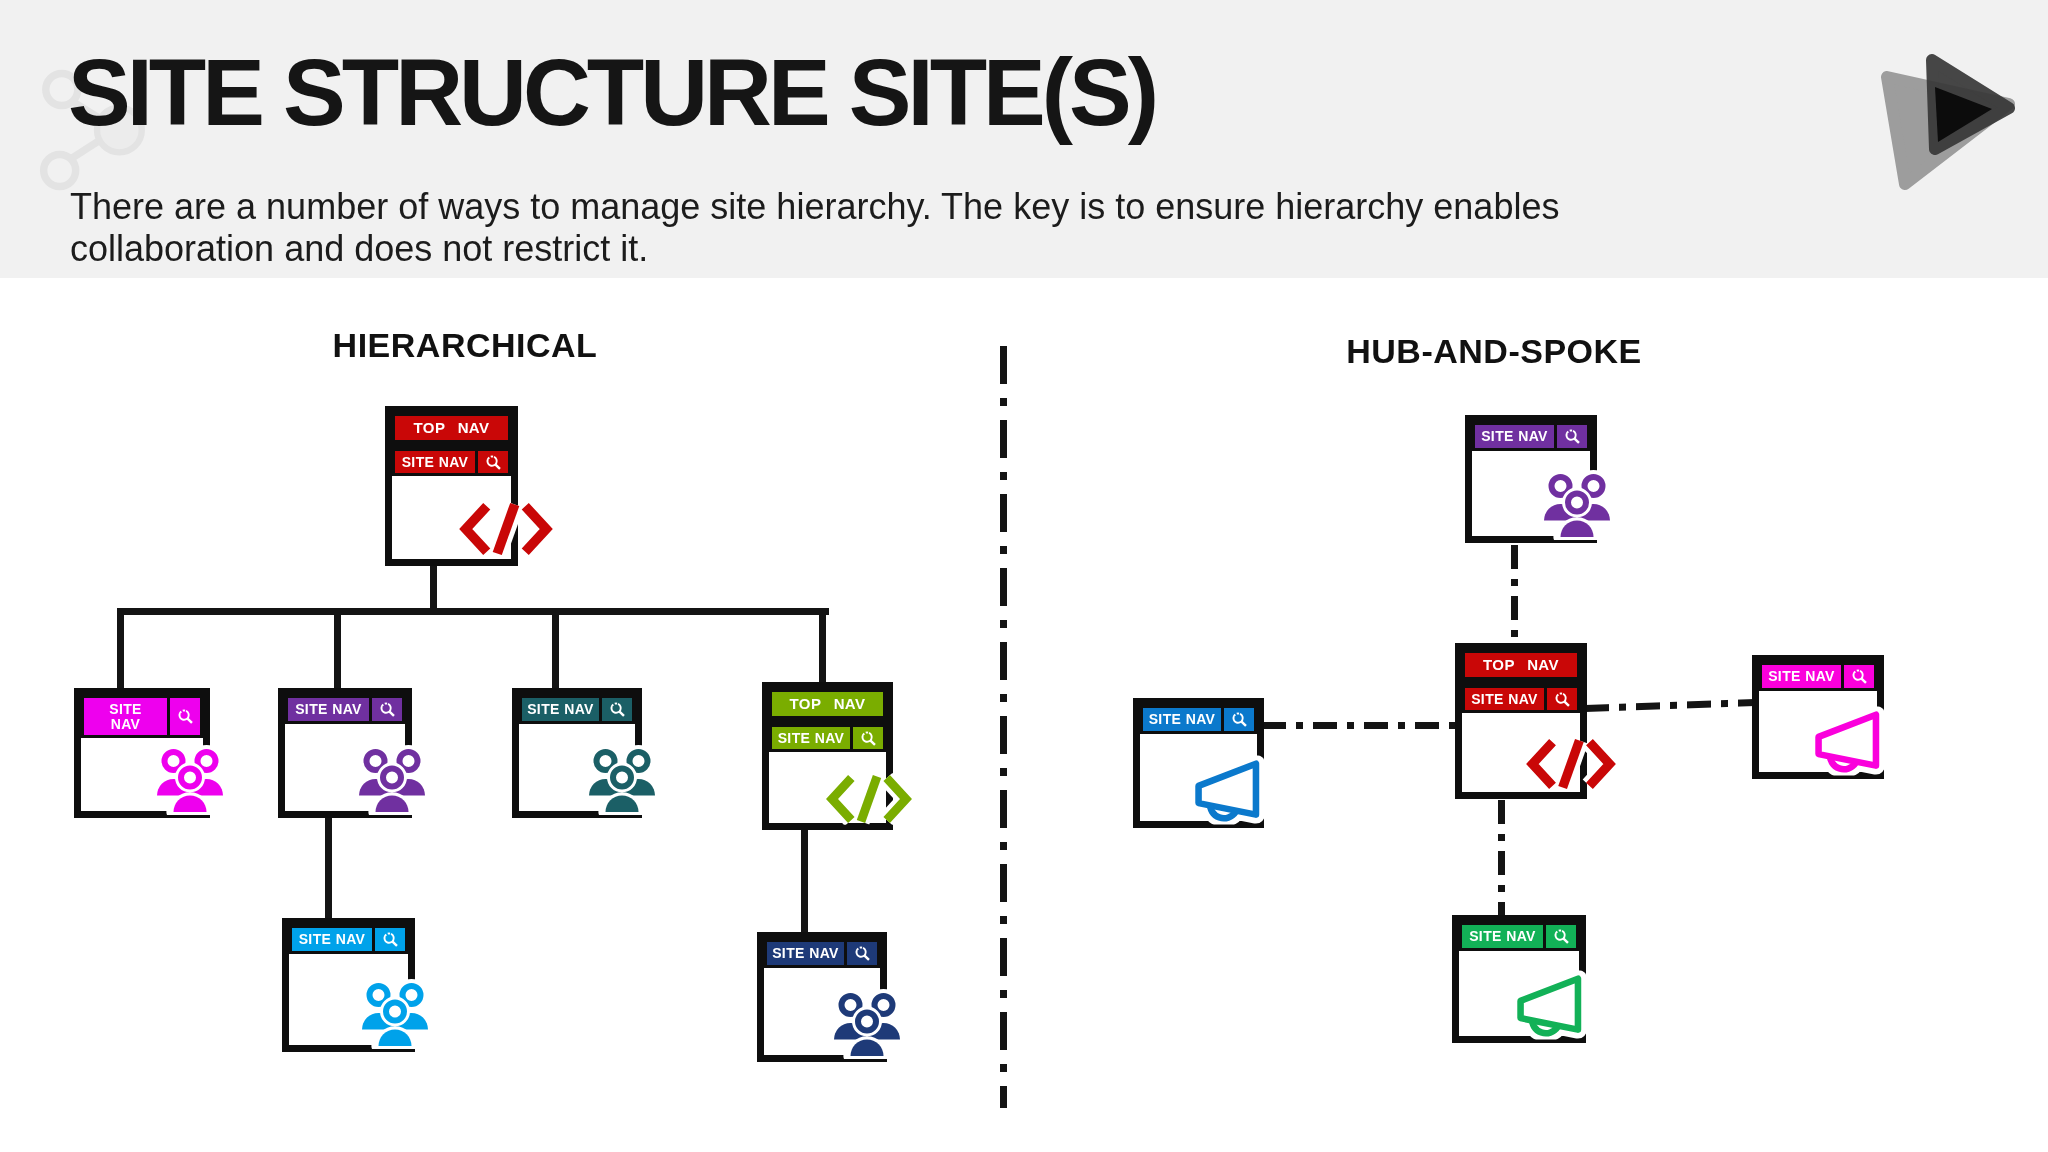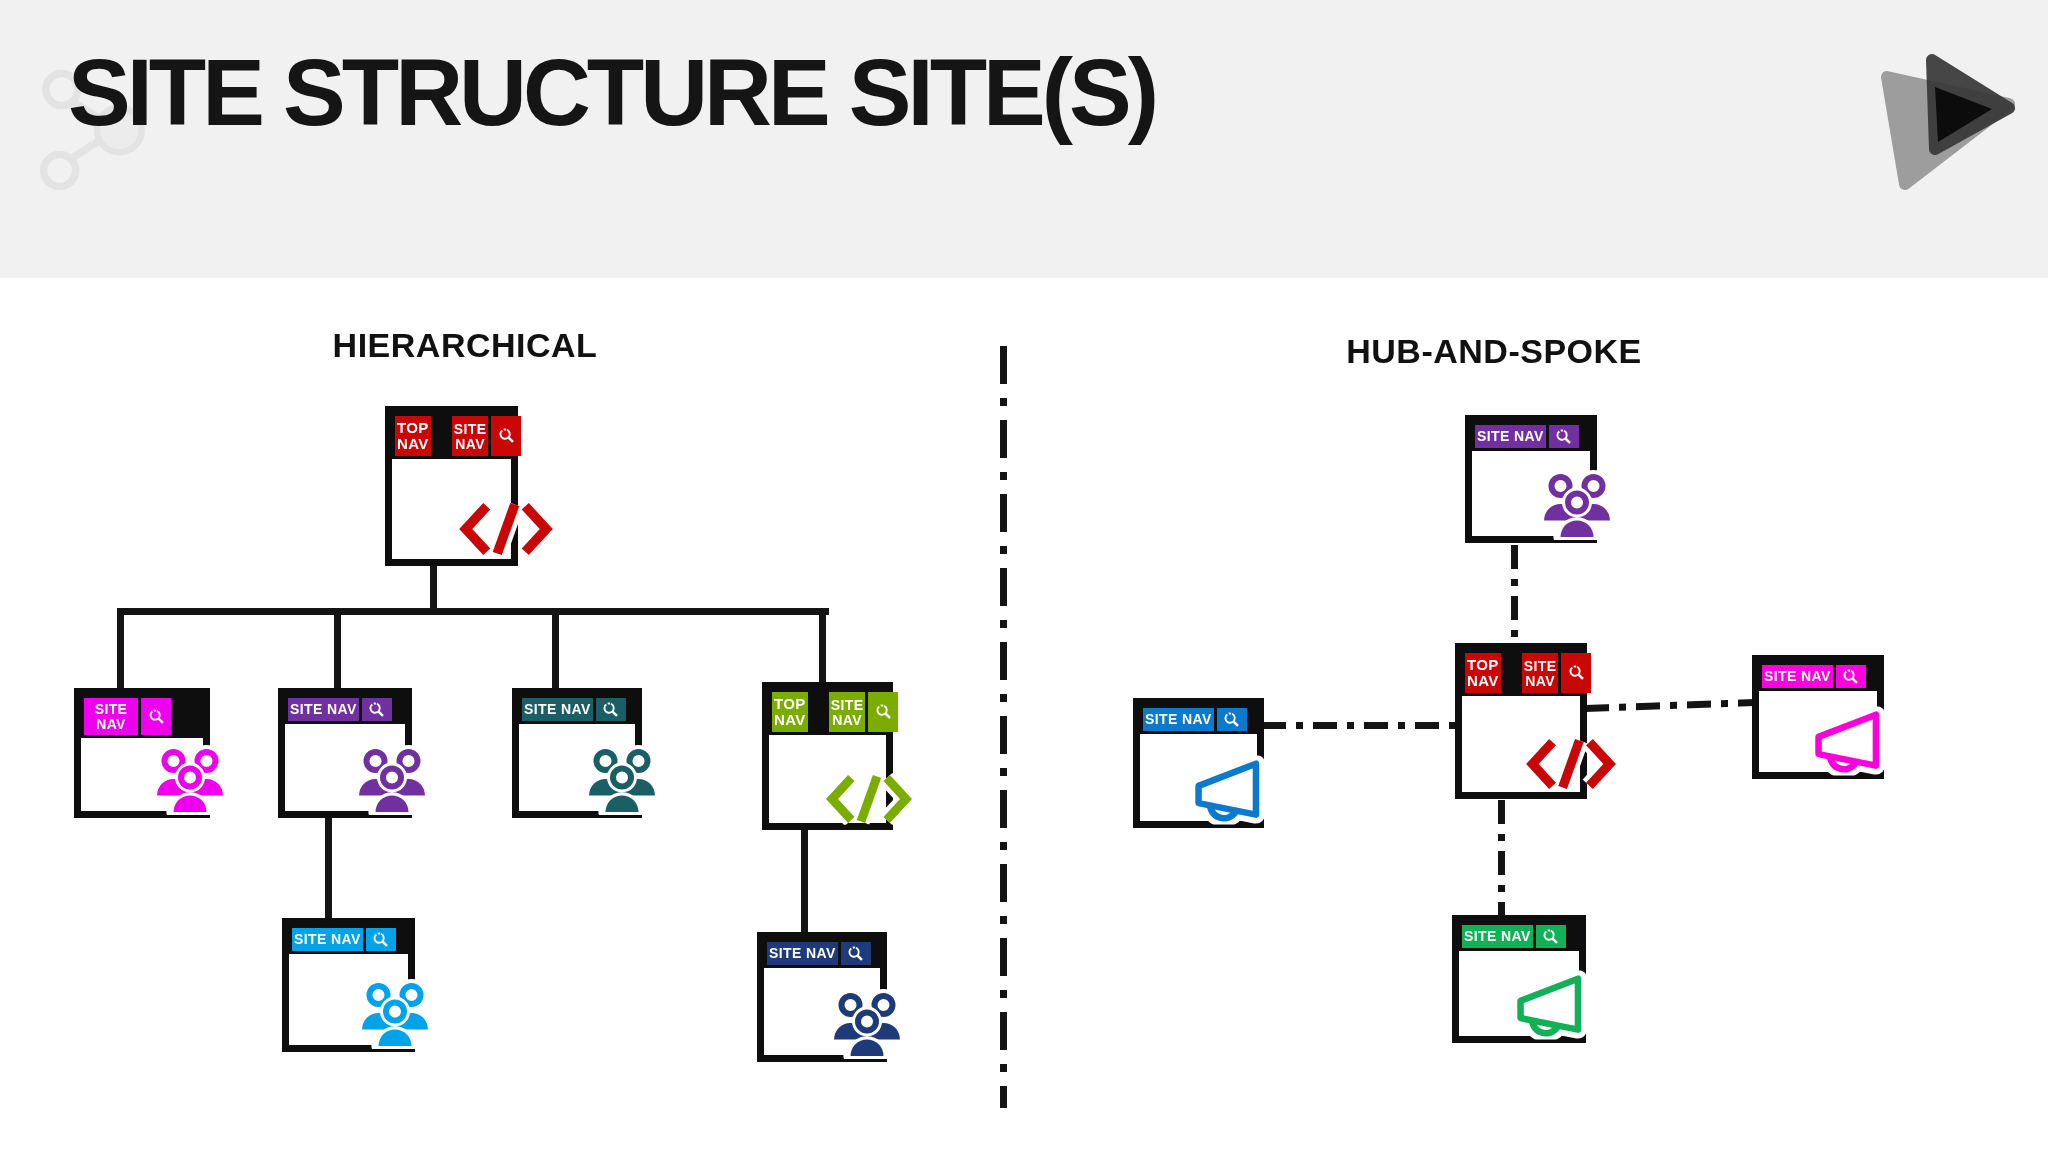--- a/index.html
+++ b/index.html
@@ -21,21 +21,21 @@
         var(--line,#141414) 0 24px,transparent 24px 34px,
         var(--line,#141414) 34px 41px,transparent 41px 51px);}
   .dd-h{position:absolute;height:7px;background:repeating-linear-gradient(90deg,
         var(--line,#141414) 0 24px,transparent 24px 34px,
         var(--line,#141414) 34px 41px,transparent 41px 51px);}
   .divider{position:absolute;width:7px;background:repeating-linear-gradient(180deg,
         var(--line,#141414) 0 38px,transparent 38px 52px,
         var(--line,#141414) 52px 60px,transparent 60px 74px);}
   
   .win{position:absolute;box-sizing:border-box;border:7px solid #0e0e0e;background:#fff;color:var(--c,#888);}
-  .chrome{background:#0e0e0e;padding:3px;display:flex;gap:21px;}
+  .chrome{background:#0e0e0e;padding:3px;display:flex;flex-direction:column;gap:11px;}
   .bar{background:var(--c,#888);color:#fff;font-weight:700;font-size:14px;text-align:center;
        letter-spacing:.4px;padding:4px 2px;line-height:1.05;}
   .topbar{word-spacing:8px;font-size:15px;}
   .row{display:flex;gap:3px;align-items:stretch;}
   .row .bar{flex:1;display:flex;align-items:flex-end;justify-content:center;}
   .search{flex:0 0 30px;background:var(--c,#888);display:flex;align-items:center;justify-content:center;}
   .search svg{width:21px;height:21px;display:block;}
   .wrap .bar-label{display:inline-block;max-width:50px;}
   .corner{position:absolute;overflow:visible;}
   .people{width:78px;height:72px;right:-26px;bottom:-4px;}
@@ -108,20 +108,22 @@
   </defs>
 </svg>
 
 <div id="stage" style="--band: #f1f1f1; --line: #141414;">
 
   <div class="header-band"></div>
   <svg class="share-bg" viewBox="0 0 110 120">
       <use href="#i-share"></use>
     </svg>
   <div class="slide-title">SITE STRUCTURE SITE(S)</div>
+  <div class="slide-subtitle">There are a number of ways to manage site hierarchy. The key is to ensure hierarchy enables
+collaboration and does not restrict it.</div>
   <svg class="play-btn" viewBox="0 0 150 150">
       <use href="#i-play"></use>
     </svg>
 
   <div class="sec-title" style="left:290px;top:326px;width:350px;">HIERARCHICAL</div>
   <div class="sec-title" style="left:1319px;top:332px;width:350px;">HUB-AND-SPOKE</div>
 
   <div class="divider" style="left:1000px;top:346px;height:762px;"></div>
 
   <div class="conn" style="left:430px;top:560px;width:7px;height:55px;"></div>

